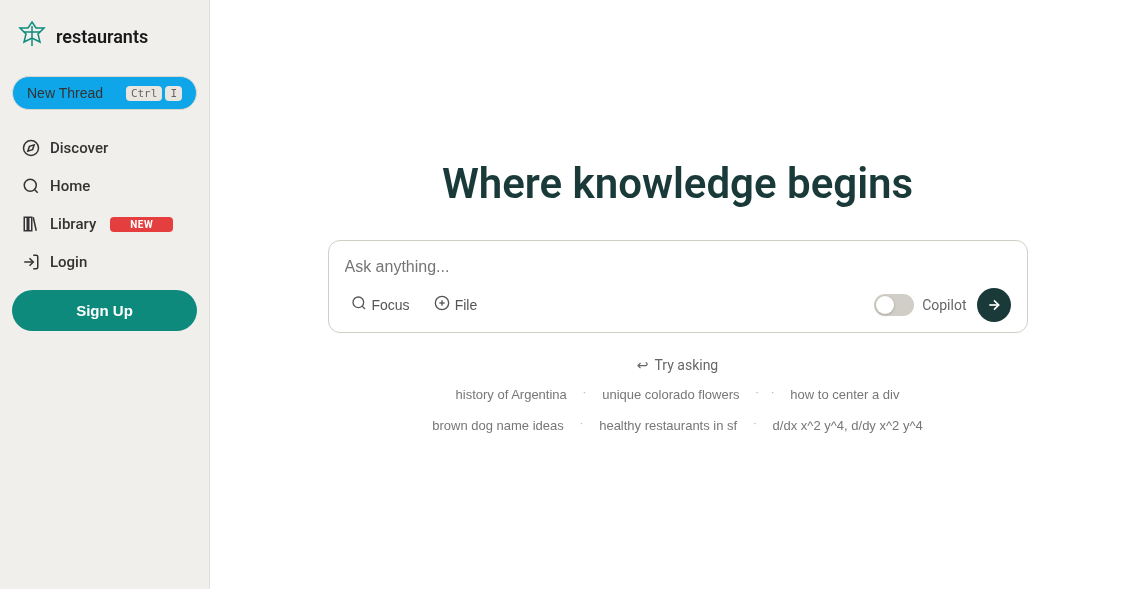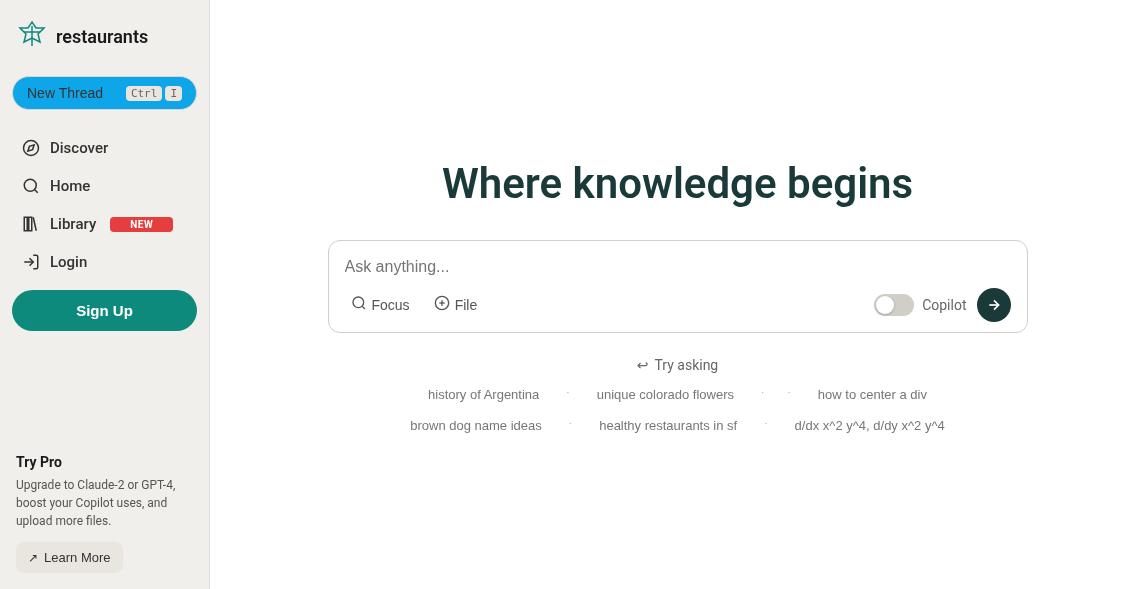--- a/index.html
+++ b/index.html
@@ -295,21 +295,21 @@
       gap: 6px;
       font-size: 14px;
       color: #666;
       cursor: pointer;
     }
 
     .suggestions-row {
       display: flex;
       flex-wrap: wrap;
       justify-content: flex-start;
-      gap: 23px;
+      gap: 12px;
     }
 
     .suggestion-chip {
       background: none;
       border: none;
       font-size: 13px;
       color: #777;
       cursor: pointer;
       padding: 2px 4px;
     }
@@ -379,28 +379,20 @@
         </svg>
       </span>
       <span>Login</span>
     </div>
   </nav>
 
   <button class="signup-btn">Sign Up</button>
 
   <div class="spacer"></div>
 
-  <div class="try-pro-section">
-    <div class="try-pro-title">Try Pro</div>
-    <div class="try-pro-desc">Upgrade to Claude-2 or GPT-4, boost your Copilot uses, and upload more files.</div>
-    <button class="learn-more-btn">
-      <span class="arrow-icon">↗</span>
-      <span>Learn More</span>
-    </button>
-  </div>
 </aside>
 
 <main class="main-content">
   <h1 class="hero-title">Where knowledge begins</h1>
 
   <div class="search-box">
     <input class="search-input" type="text" placeholder="Ask anything..." style="">
     <div class="search-toolbar">
       <div class="search-toolbar-left">
         <button class="toolbar-btn">

